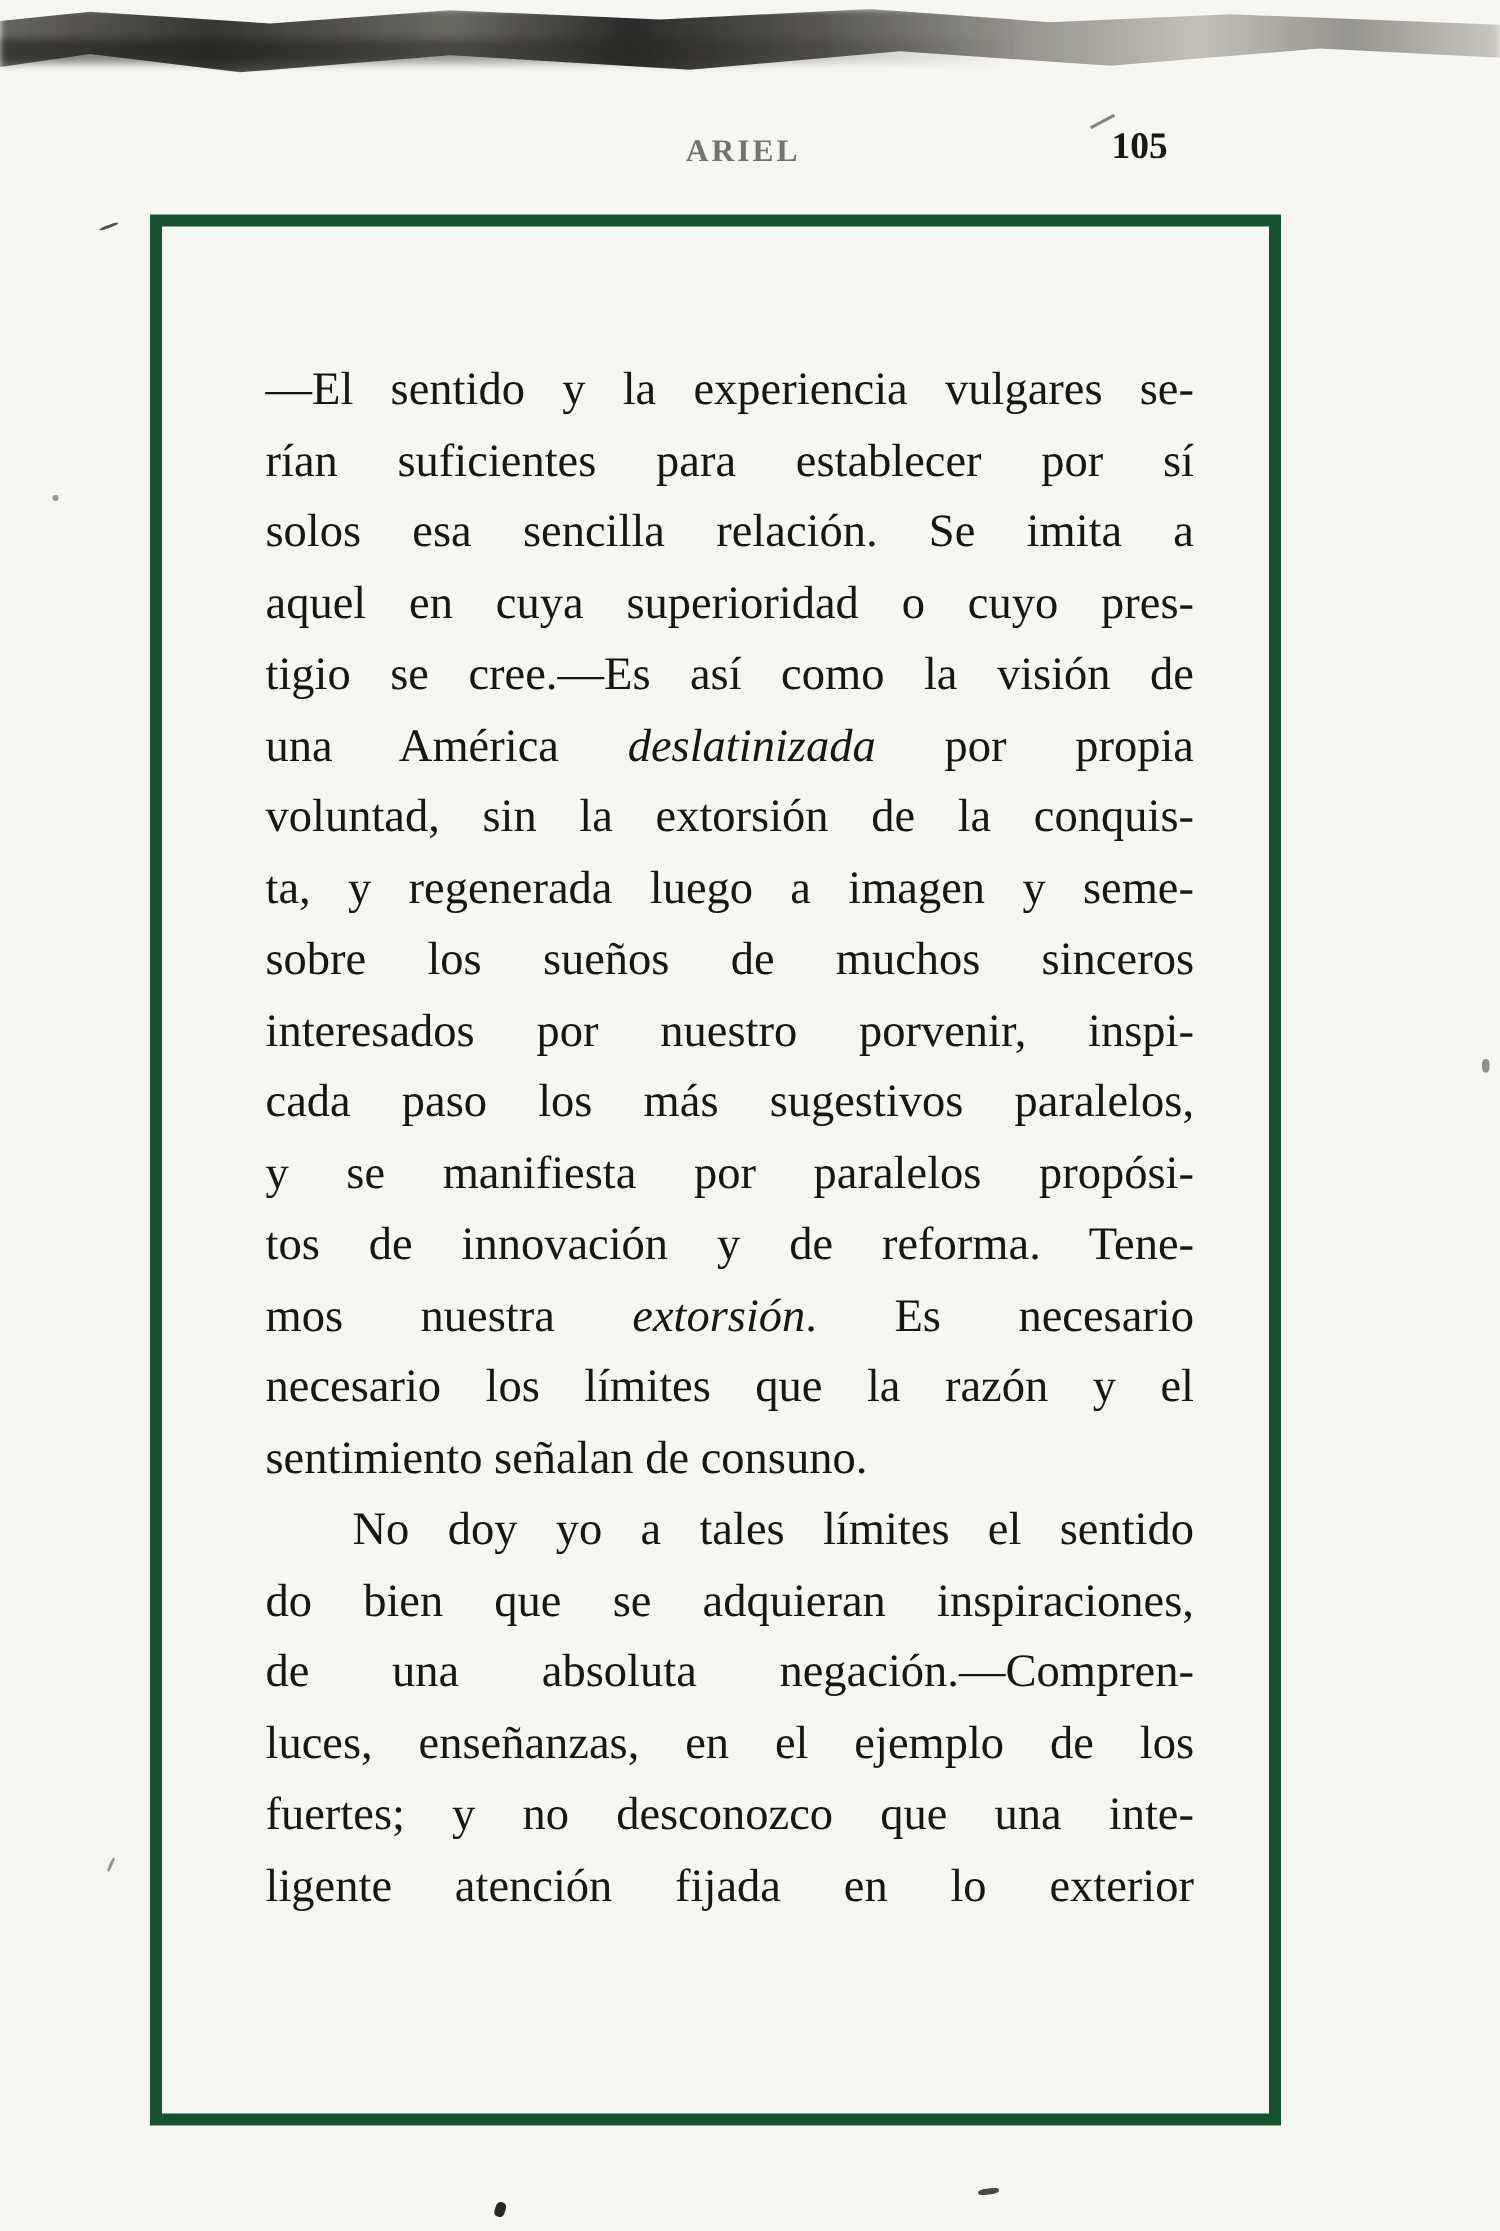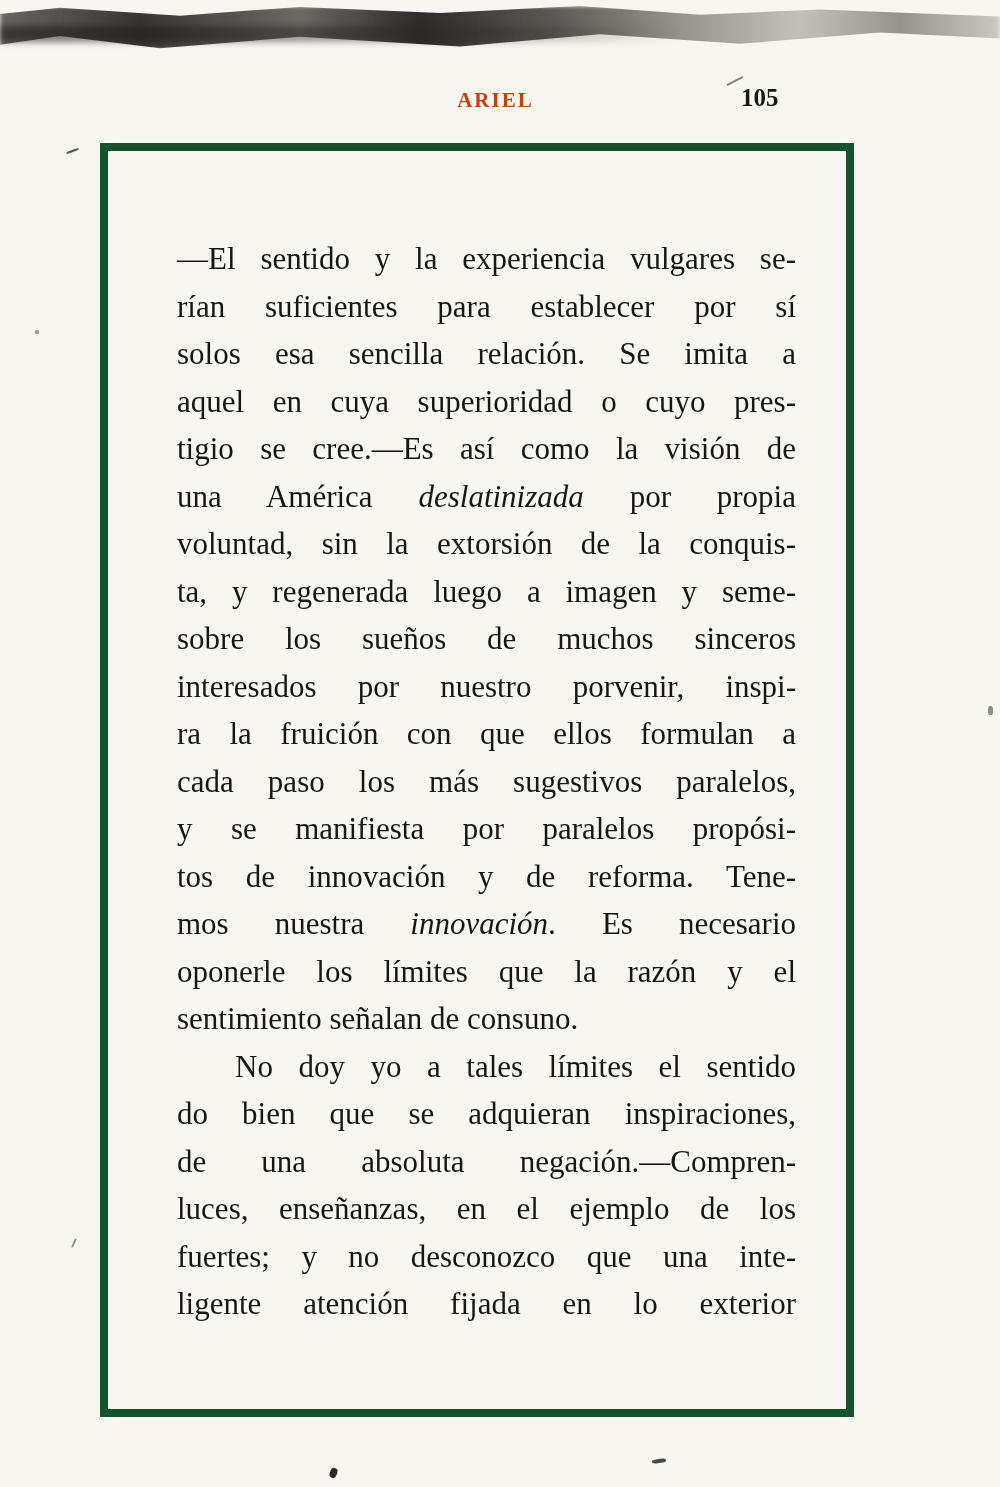--- a/index.html
+++ b/index.html
@@ -29,21 +29,21 @@
   }
   .scan-band2{
     position:absolute;left:0;top:26px;width:68%;height:16px;
     background:linear-gradient(90deg,rgba(20,19,17,.55),rgba(40,38,33,.35) 70%,rgba(40,38,33,0));
     filter:blur(3px);
   }
 
   
   .running-head{
     position:absolute;left:50%;top:88px;transform:translateX(-56%);
-    font-weight:bold;font-size:21px;letter-spacing:2px;color:#c2410c;
+    font-weight:bold;font-size:21px;letter-spacing:2px;color:#737373;
   }
   .page-number{
     position:absolute;left:741px;top:84px;
     font-weight:bold;font-size:25px;color:#191813;text-align:center;
   }
   .page-number-tick{
     position:absolute;left:726px;top:80px;width:18px;height:2px;
     background:#55524a;transform:rotate(-28deg);opacity:.7;
   }
 
@@ -99,26 +99,25 @@
       <div class="line just"><span>—El sentido y la experiencia vulgares se-</span></div>
       <div class="line just"><span>rían suficientes para establecer por sí</span></div>
       <div class="line just"><span>solos esa sencilla relación. Se imita a</span></div>
       <div class="line just"><span>aquel en cuya superioridad o cuyo pres-</span></div>
       <div class="line just"><span>tigio se cree.—Es así como la visión de</span></div>
       <div class="line just"><span>una América </span><span class="it">deslatinizada</span><span> por propia</span></div>
       <div class="line just"><span>voluntad, sin la extorsión de la conquis-</span></div>
       <div class="line just"><span>ta, y regenerada luego a imagen y seme-</span></div>
       <div class="line just"><span>sobre los sueños de muchos sinceros</span></div>
       <div class="line just"><span>interesados por nuestro porvenir, inspi-</span></div>
-      <div class="line just"><span>ra la fruición con que ellos formulan a</span></div>
       <div class="line just"><span>cada paso los más sugestivos paralelos,</span></div>
       <div class="line just"><span>y se manifiesta por paralelos propósi-</span></div>
       <div class="line just"><span>tos de innovación y de reforma. Tene-</span></div>
-      <div class="line just"><span>mos nuestra </span><span class="it">innovación</span><span>. Es necesario</span></div>
-      <div class="line just"><span>oponerle los límites que la razón y el</span></div>
+      <div class="line just"><span>mos nuestra </span><span class="it">extorsión</span><span>. Es necesario</span></div>
+      <div class="line just"><span>necesario los límites que la razón y el</span></div>
       <div class="line"><span>sentimiento señalan de consuno.</span></div>
       <div class="line just indent"><span>No doy yo a tales límites el sentido</span></div>
       <div class="line just"><span>do bien que se adquieran inspiraciones,</span></div>
       <div class="line just"><span>de una absoluta negación.—Compren-</span></div>
       <div class="line just"><span>luces, enseñanzas, en el ejemplo de los</span></div>
       <div class="line just"><span>fuertes; y no desconozco que una inte-</span></div>
       <div class="line just"><span>ligente atención fijada en lo exterior</span></div>
     </div>
 </div>
 

